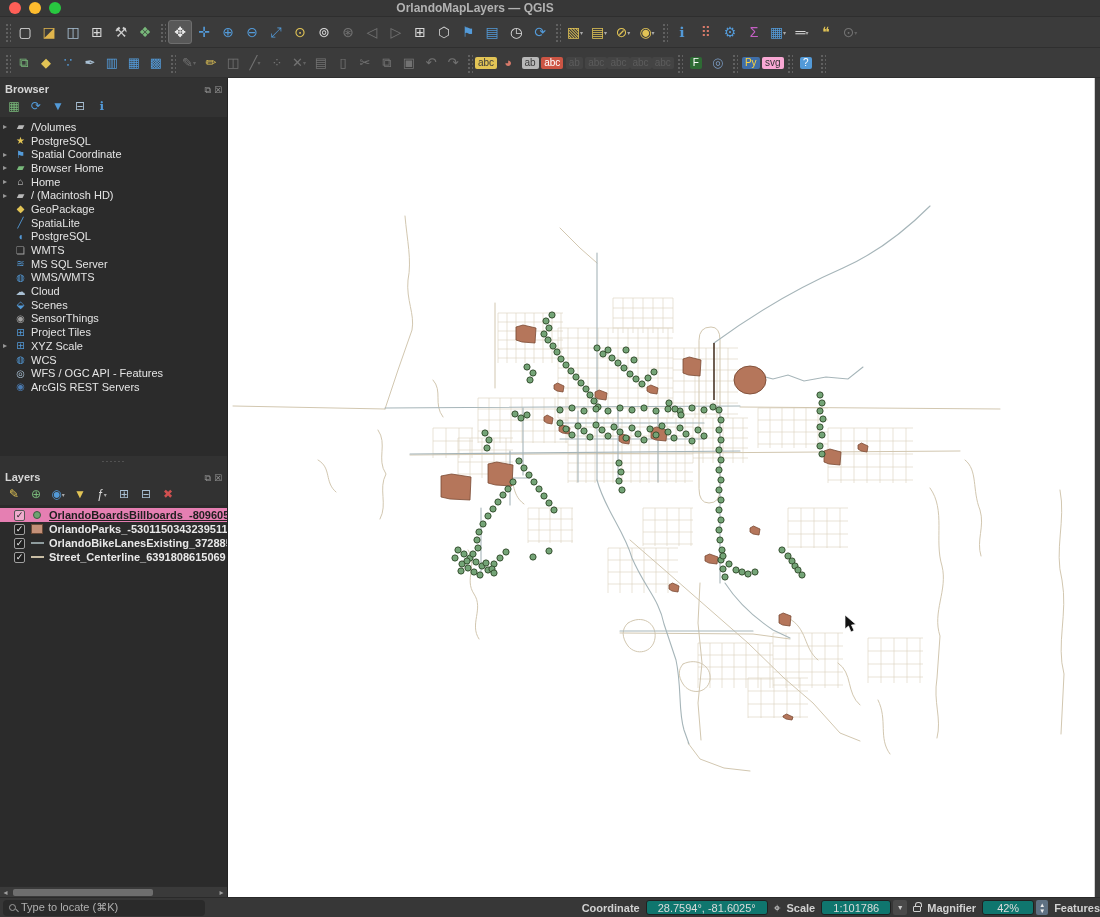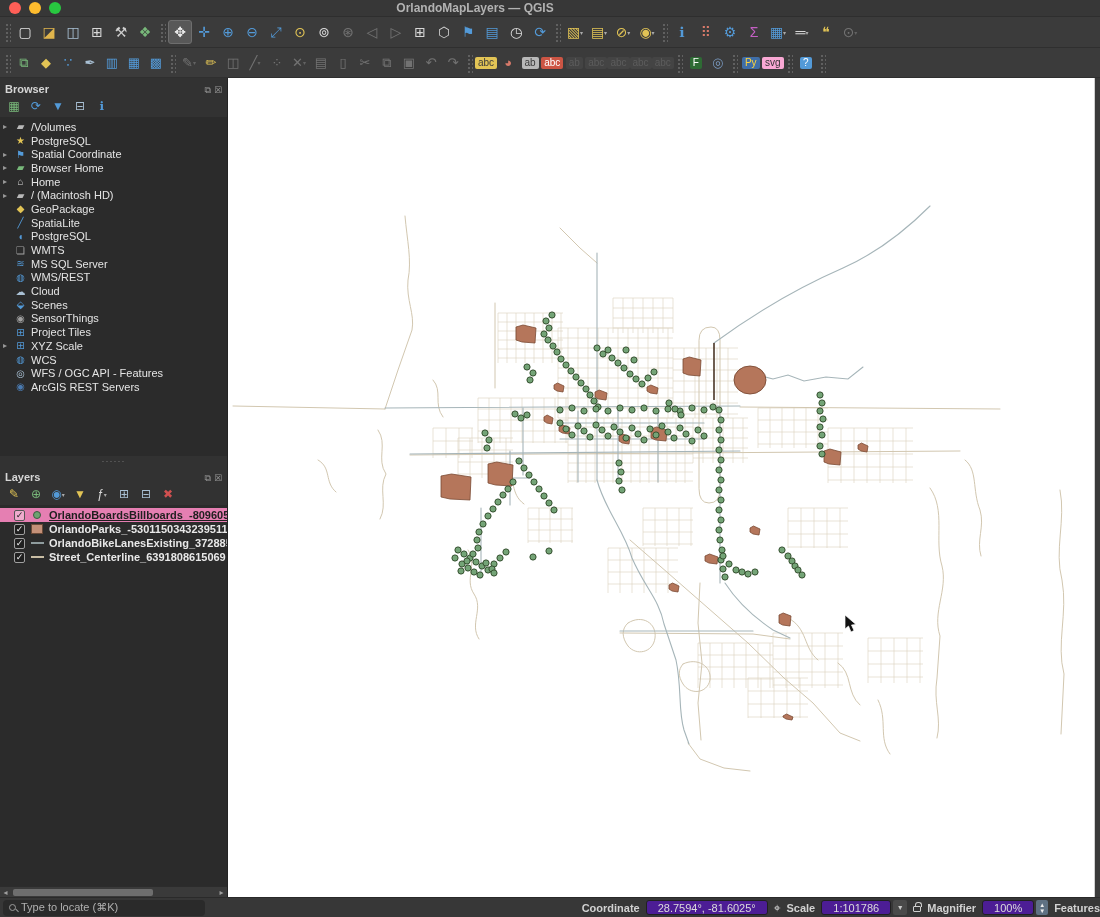--- a/index.html
+++ b/index.html
@@ -68,21 +68,21 @@
   
   .statusbar{height:20px;background:#373737;border-top:1px solid #2a2a2a;display:flex;align-items:center;
     font-size:11px;color:#cfcfcf;overflow:hidden;padding-left:3px;}
   .locator{width:202px;height:16px;background:#2a2a2a;border-radius:4px;display:flex;align-items:center;
     padding:0 6px;gap:5px;flex:none;}
   .mag{width:7px;height:7px;border:1.4px solid #9a9a9a;border-radius:50%;position:relative;flex:none;}
   .mag::after{content:"";position:absolute;width:4px;height:1.4px;background:#9a9a9a;right:-3.5px;bottom:-1px;transform:rotate(45deg);}
   .locator-text{color:#b0b0b0;font-size:11px;white-space:nowrap;}
   .sb-right{margin-left:auto;display:flex;align-items:center;gap:6px;white-space:nowrap;}
   .sb-label{font-weight:bold;color:#d2d2d2;}
-  .sb-field{background:#4c1d95;border:1px solid #202020;border-radius:3px;height:15px;display:flex;
+  .sb-field{background:#0f766e;border:1px solid #202020;border-radius:3px;height:15px;display:flex;
     align-items:center;justify-content:center;padding:0 6px;color:#dcdcdc;}
   .sb-dd{width:14px;height:15px;background:#4a4a4a;border-radius:2px;display:flex;align-items:center;
     justify-content:center;font-size:7px;color:#c8c8c8;margin-left:-4px;}
   .spin{width:12px;height:15px;background:#5f7183;border-radius:2px;display:flex;flex-direction:column;
     align-items:center;justify-content:center;font-size:6px;color:#eee;line-height:6px;margin-left:-4px;}
   .lock{width:8px;height:6px;border:1px solid #cfcfcf;border-radius:1px;position:relative;margin-top:3px;flex:none;}
   .lock::before{content:"";position:absolute;width:5px;height:4px;border:1px solid #cfcfcf;border-bottom:none;
     border-radius:3px 3px 0 0;top:-5px;left:0.5px;}
   .exticon{font-size:12px;color:#cfcfcf;}
 </style>
@@ -410,21 +410,21 @@
               <span class="tlabel">WMTS</span>
             </div>
             <div class="trow">
               <span class="tarrow"></span>
               <span class="ticon" style="color: rgb(83, 154, 216);">≋</span>
               <span class="tlabel">MS SQL Server</span>
             </div>
             <div class="trow">
               <span class="tarrow"></span>
               <span class="ticon" style="color: rgb(83, 154, 216);">◍</span>
-              <span class="tlabel">WMS/REST</span>
+              <span class="tlabel">WMS/WMTS</span>
             </div>
             <div class="trow">
               <span class="tarrow"></span>
               <span class="ticon" style="color: rgb(169, 192, 212);">☁</span>
               <span class="tlabel">Cloud</span>
             </div>
             <div class="trow">
               <span class="tarrow"></span>
               <span class="ticon" style="color: rgb(83, 154, 216);">⬙</span>
               <span class="tlabel">Scenes</span>
@@ -812,21 +812,21 @@
     </div>
     <div class="sb-right">
       <span class="sb-label">Coordinate</span>
       <span class="sb-field" style="width:122px">28.7594°, -81.6025°</span>
       <span class="exticon">⌖</span>
       <span class="sb-label">Scale</span>
       <span class="sb-field" style="width:70px">1:101786</span>
       <span class="sb-dd">▼</span>
       <span class="lock"></span>
       <span class="sb-label">Magnifier</span>
-      <span class="sb-field" style="width:52px">100%</span>
+      <span class="sb-field" style="width:52px">42%</span>
       <span class="spin">
           <span>▲</span>
           <span>▼</span>
         </span>
       <span class="sb-label">Features</span>
     </div>
   </div>
 </div>
 
 </body></html>

